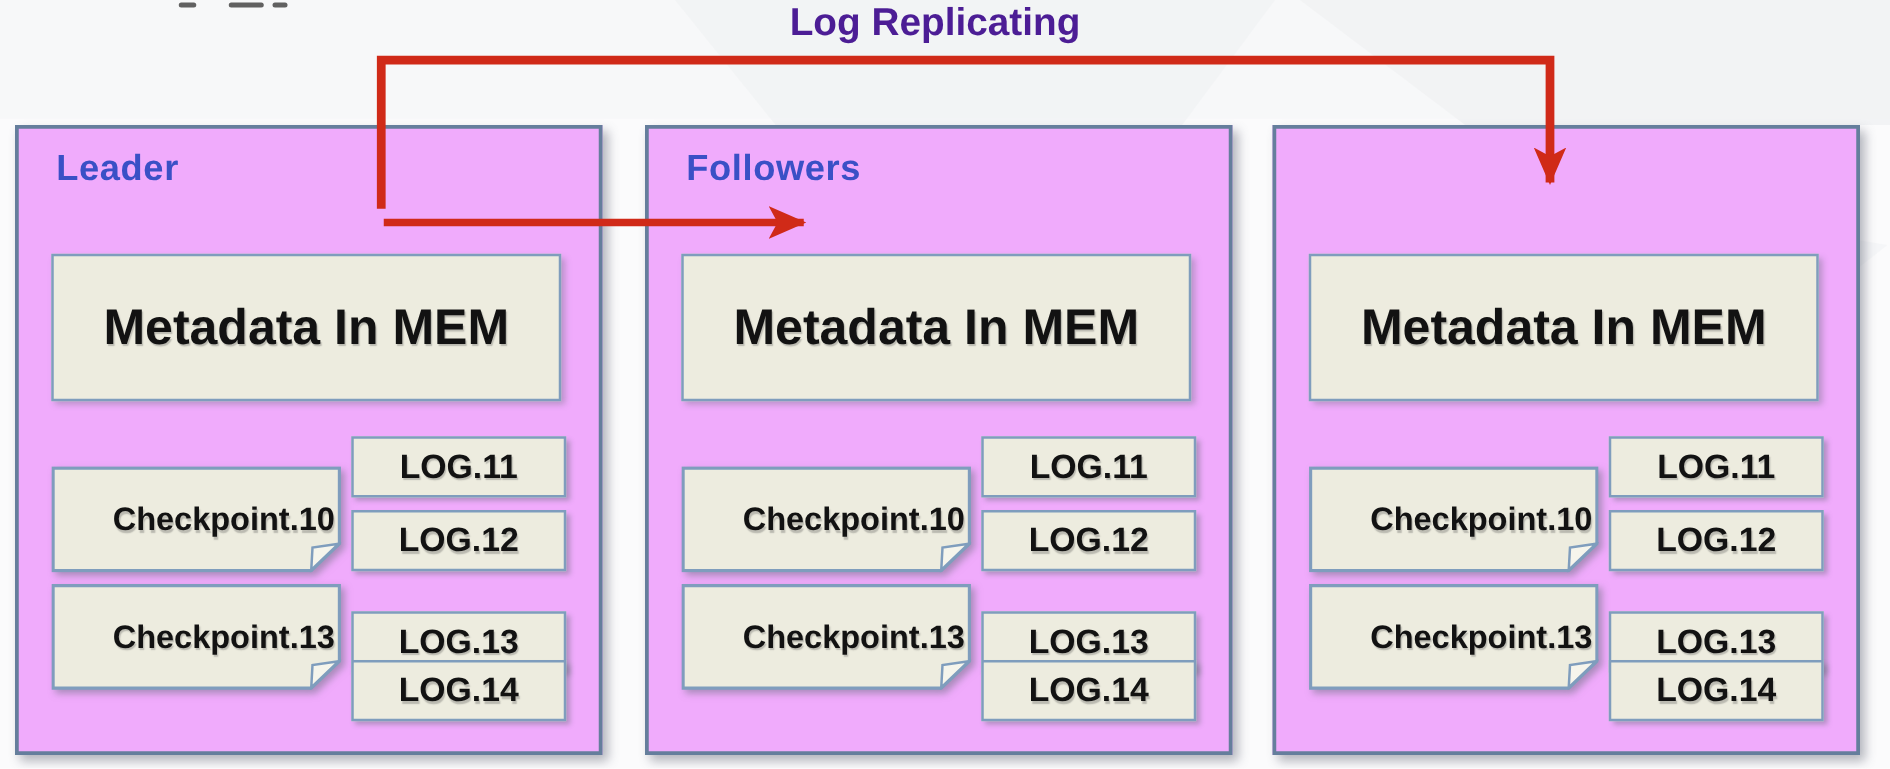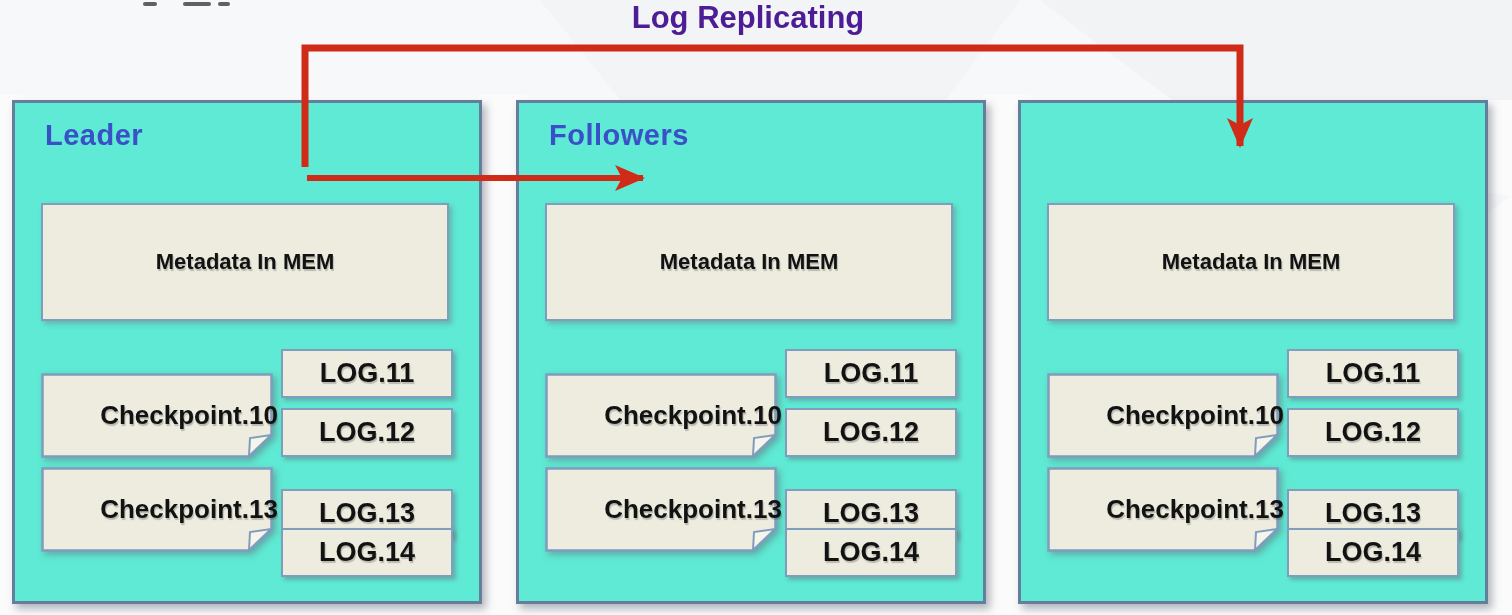--- a/index.html
+++ b/index.html
@@ -13,33 +13,33 @@
   .bg-tri-right{position:absolute;left:1040px;top:0;width:472px;height:100px;background:#f0f1f3;
               clip-path:polygon(0 0,100% 0,100% 100%,28% 100%);opacity:.8;}
   .bg-tri-far{position:absolute;left:1180px;top:140px;width:330px;height:160px;background:#f2f3f5;
               clip-path:polygon(0 0,100% 35%,60% 100%);opacity:.6;}
 
   
   .dash{position:absolute;top:2px;height:4px;background:#3b3b3b;border-radius:2px;opacity:.8;}
   .d1{left:143px;width:14px;} .d2{left:183px;width:28px;} .d3{left:218px;width:12px;}
 
   
-  .node{position:absolute;top:100px;width:464px;height:498px;background:#5eead4;
+  .node{position:absolute;top:100px;width:464px;height:498px;background:#f0abfc;
         border:3px solid #657e9c;box-shadow:4px 5px 8px rgba(90,96,110,.45);z-index:2;}
   .n0{left:12px;} .n1{left:516px;} .n2{left:1018px;}
   .node-title{position:absolute;left:30px;top:16px;font-size:29px;font-weight:bold;
         color:#3a50c6;letter-spacing:.5px;}
 
   .meta-box{position:absolute;left:26px;top:100px;width:404px;height:114px;background:#edecdf;
         border:2px solid #7f9dbd;box-shadow:3px 3px 5px rgba(100,108,122,.4);
         display:flex;align-items:center;justify-content:center;}
-  .meta-box span{font-size:22px;font-weight:600;color:#121212;
+  .meta-box span{font-size:40px;font-weight:600;color:#121212;
         text-shadow:1px 2px 1px rgba(70,70,70,.3);}
 
-  .cp{position:absolute;left:26px;width:276px;height:85px;padding-left:20px;}
+  .cp{position:absolute;left:26px;width:276px;height:85px;}
   .cp1{top:270px;} .cp2{top:364px;}
   .cp svg{position:absolute;left:0;top:0;filter:drop-shadow(3px 3px 3px rgba(100,108,122,.5));}
   .cp-label{position:absolute;left:0;top:0;width:100%;height:100%;display:flex;align-items:center;
         justify-content:center;font-size:26px;font-weight:bold;color:#121212;
         text-shadow:1px 2px 1px rgba(70,70,70,.3);}
 
   .log{position:absolute;left:266px;width:168px;height:45px;background:#edecdf;
         border:2px solid #7f9dbd;box-shadow:3px 3px 4px rgba(100,108,122,.45);
         display:flex;align-items:center;justify-content:center;}
   .log span{font-size:27px;font-weight:bold;color:#121212;text-shadow:1px 2px 1px rgba(70,70,70,.3);}

